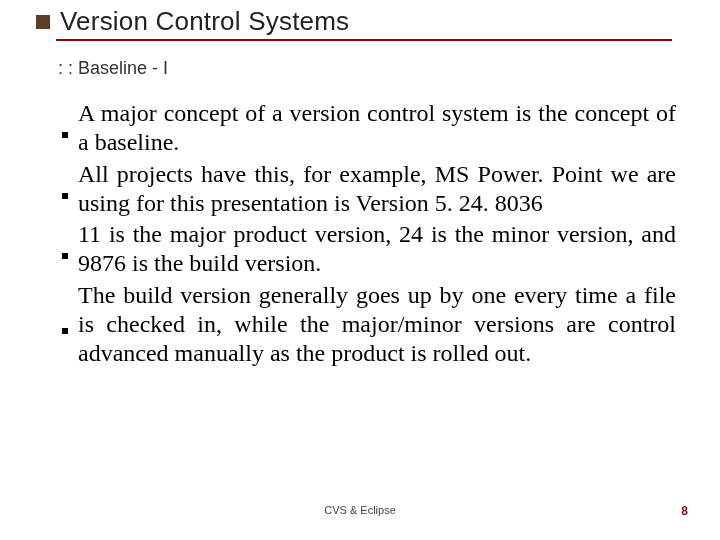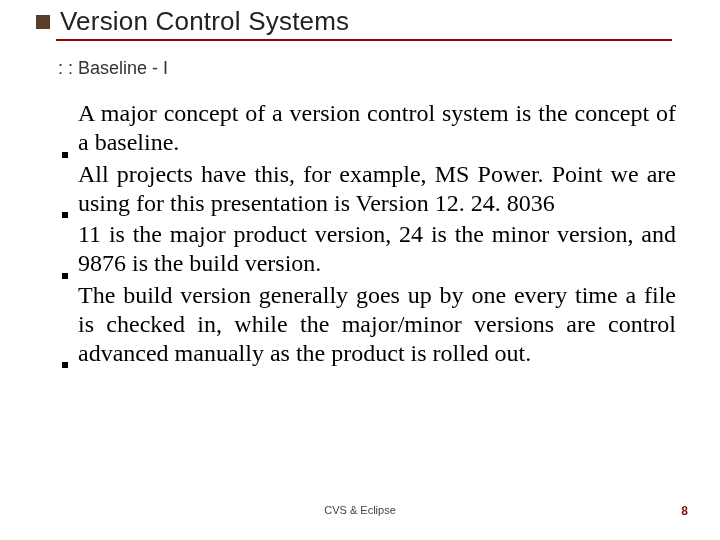--- a/index.html
+++ b/index.html
@@ -49,21 +49,21 @@
     font-size: 18px;
     color: #333;
     margin-left: 54px;
     margin-top: 17px;
   }
   .content {
     margin: 20px 40px 0 58px;
   }
   .bullet-row {
     display: flex;
-    align-items: flex-end;
+    align-items: center;
     margin-bottom: 2px;
     font-family: Liberation Serif, serif;
   }
   .bullet-marker {
     width: 6px;
     height: 6px;
     background: #000;
     margin-top: 14px;
     margin-right: 10px;
     flex: 0 0 auto;
@@ -114,21 +114,21 @@
     <div class="subtitle">: : Baseline - I</div>
   </div>
 
   <div class="content">
     <div class="bullet-row">
       <div class="bullet-marker"></div>
       <div class="bullet-text">A major concept of a version control system is the concept of a baseline.</div>
     </div>
     <div class="bullet-row">
       <div class="bullet-marker"></div>
-      <div class="bullet-text">All projects have this, for example, MS Power. Point we are using for this presentation is Version 12. 24. 8036</div>
+      <div class="bullet-text">All projects have this, for example, MS Power. Point we are using for this presentation is Version 5. 24. 8036</div>
     </div>
     <div class="bullet-row">
       <div class="bullet-marker"></div>
       <div class="bullet-text">11 is the major product version, 24 is the minor version, and 9876 is the build version.</div>
     </div>
     <div class="bullet-row">
       <div class="bullet-marker"></div>
       <div class="bullet-text">The build version generally goes up by one every time a file is checked in, while the major/minor versions are control advanced manually as the product is rolled out.</div>
     </div>
   </div>

